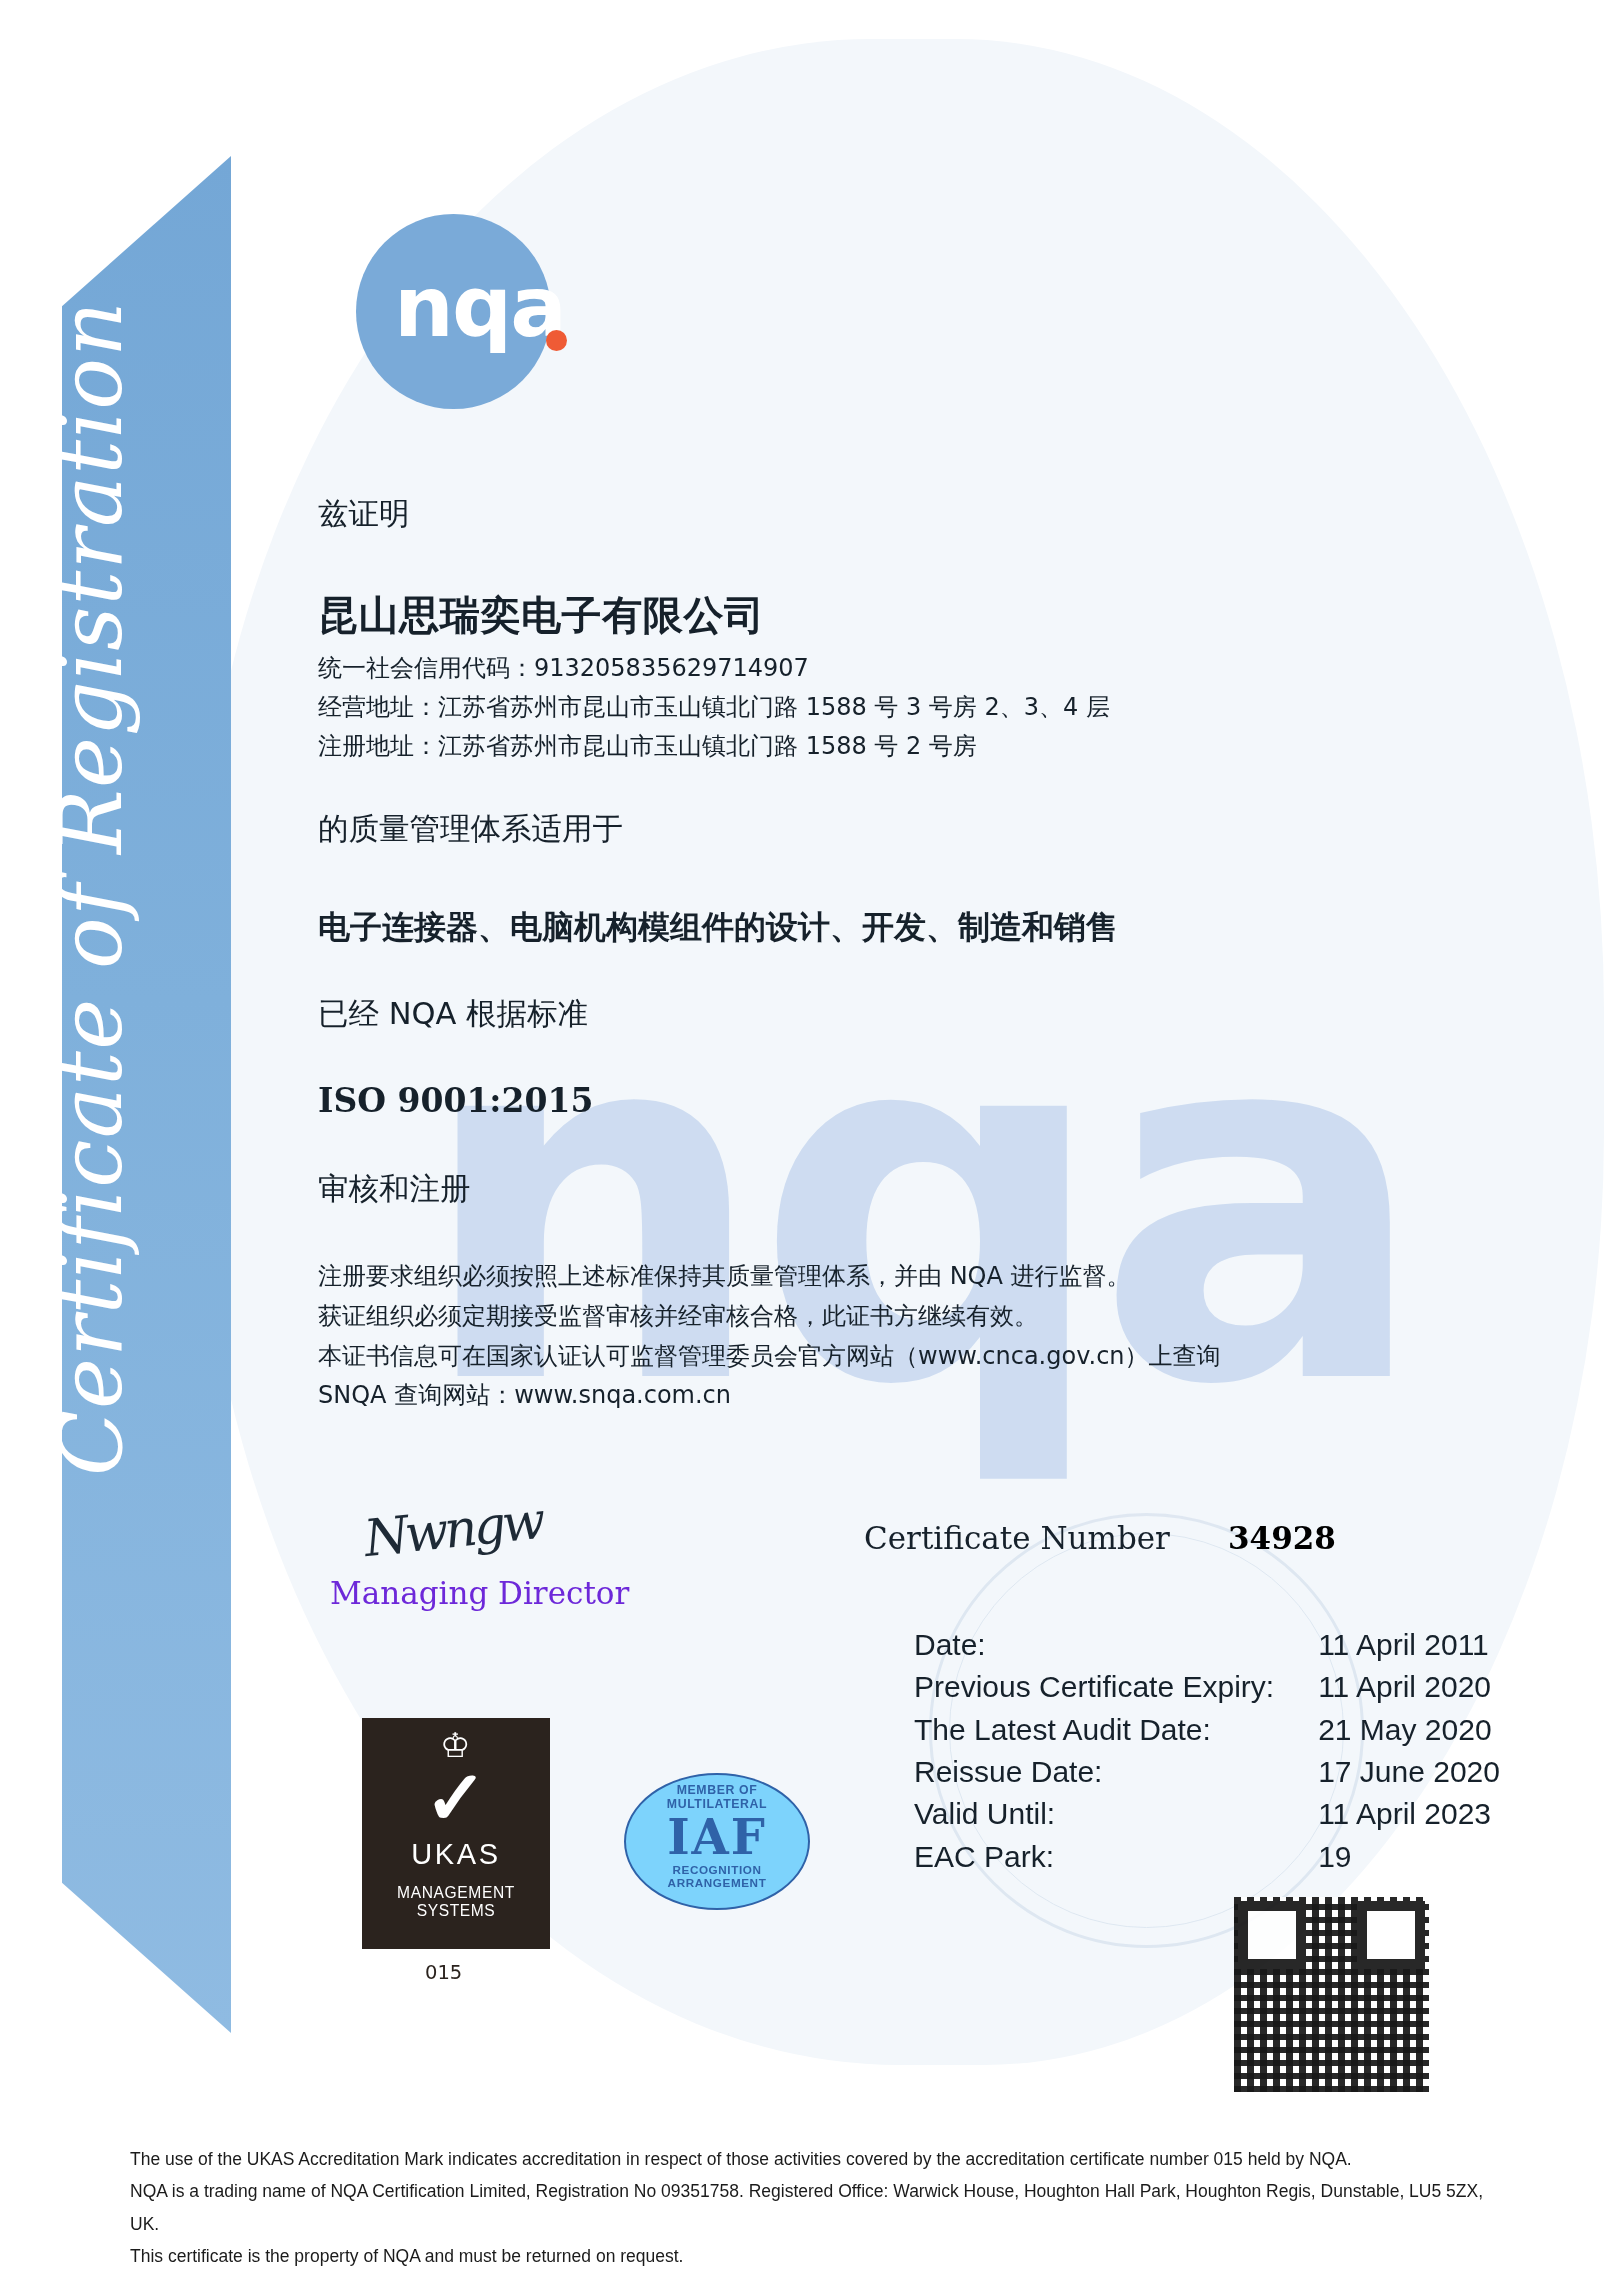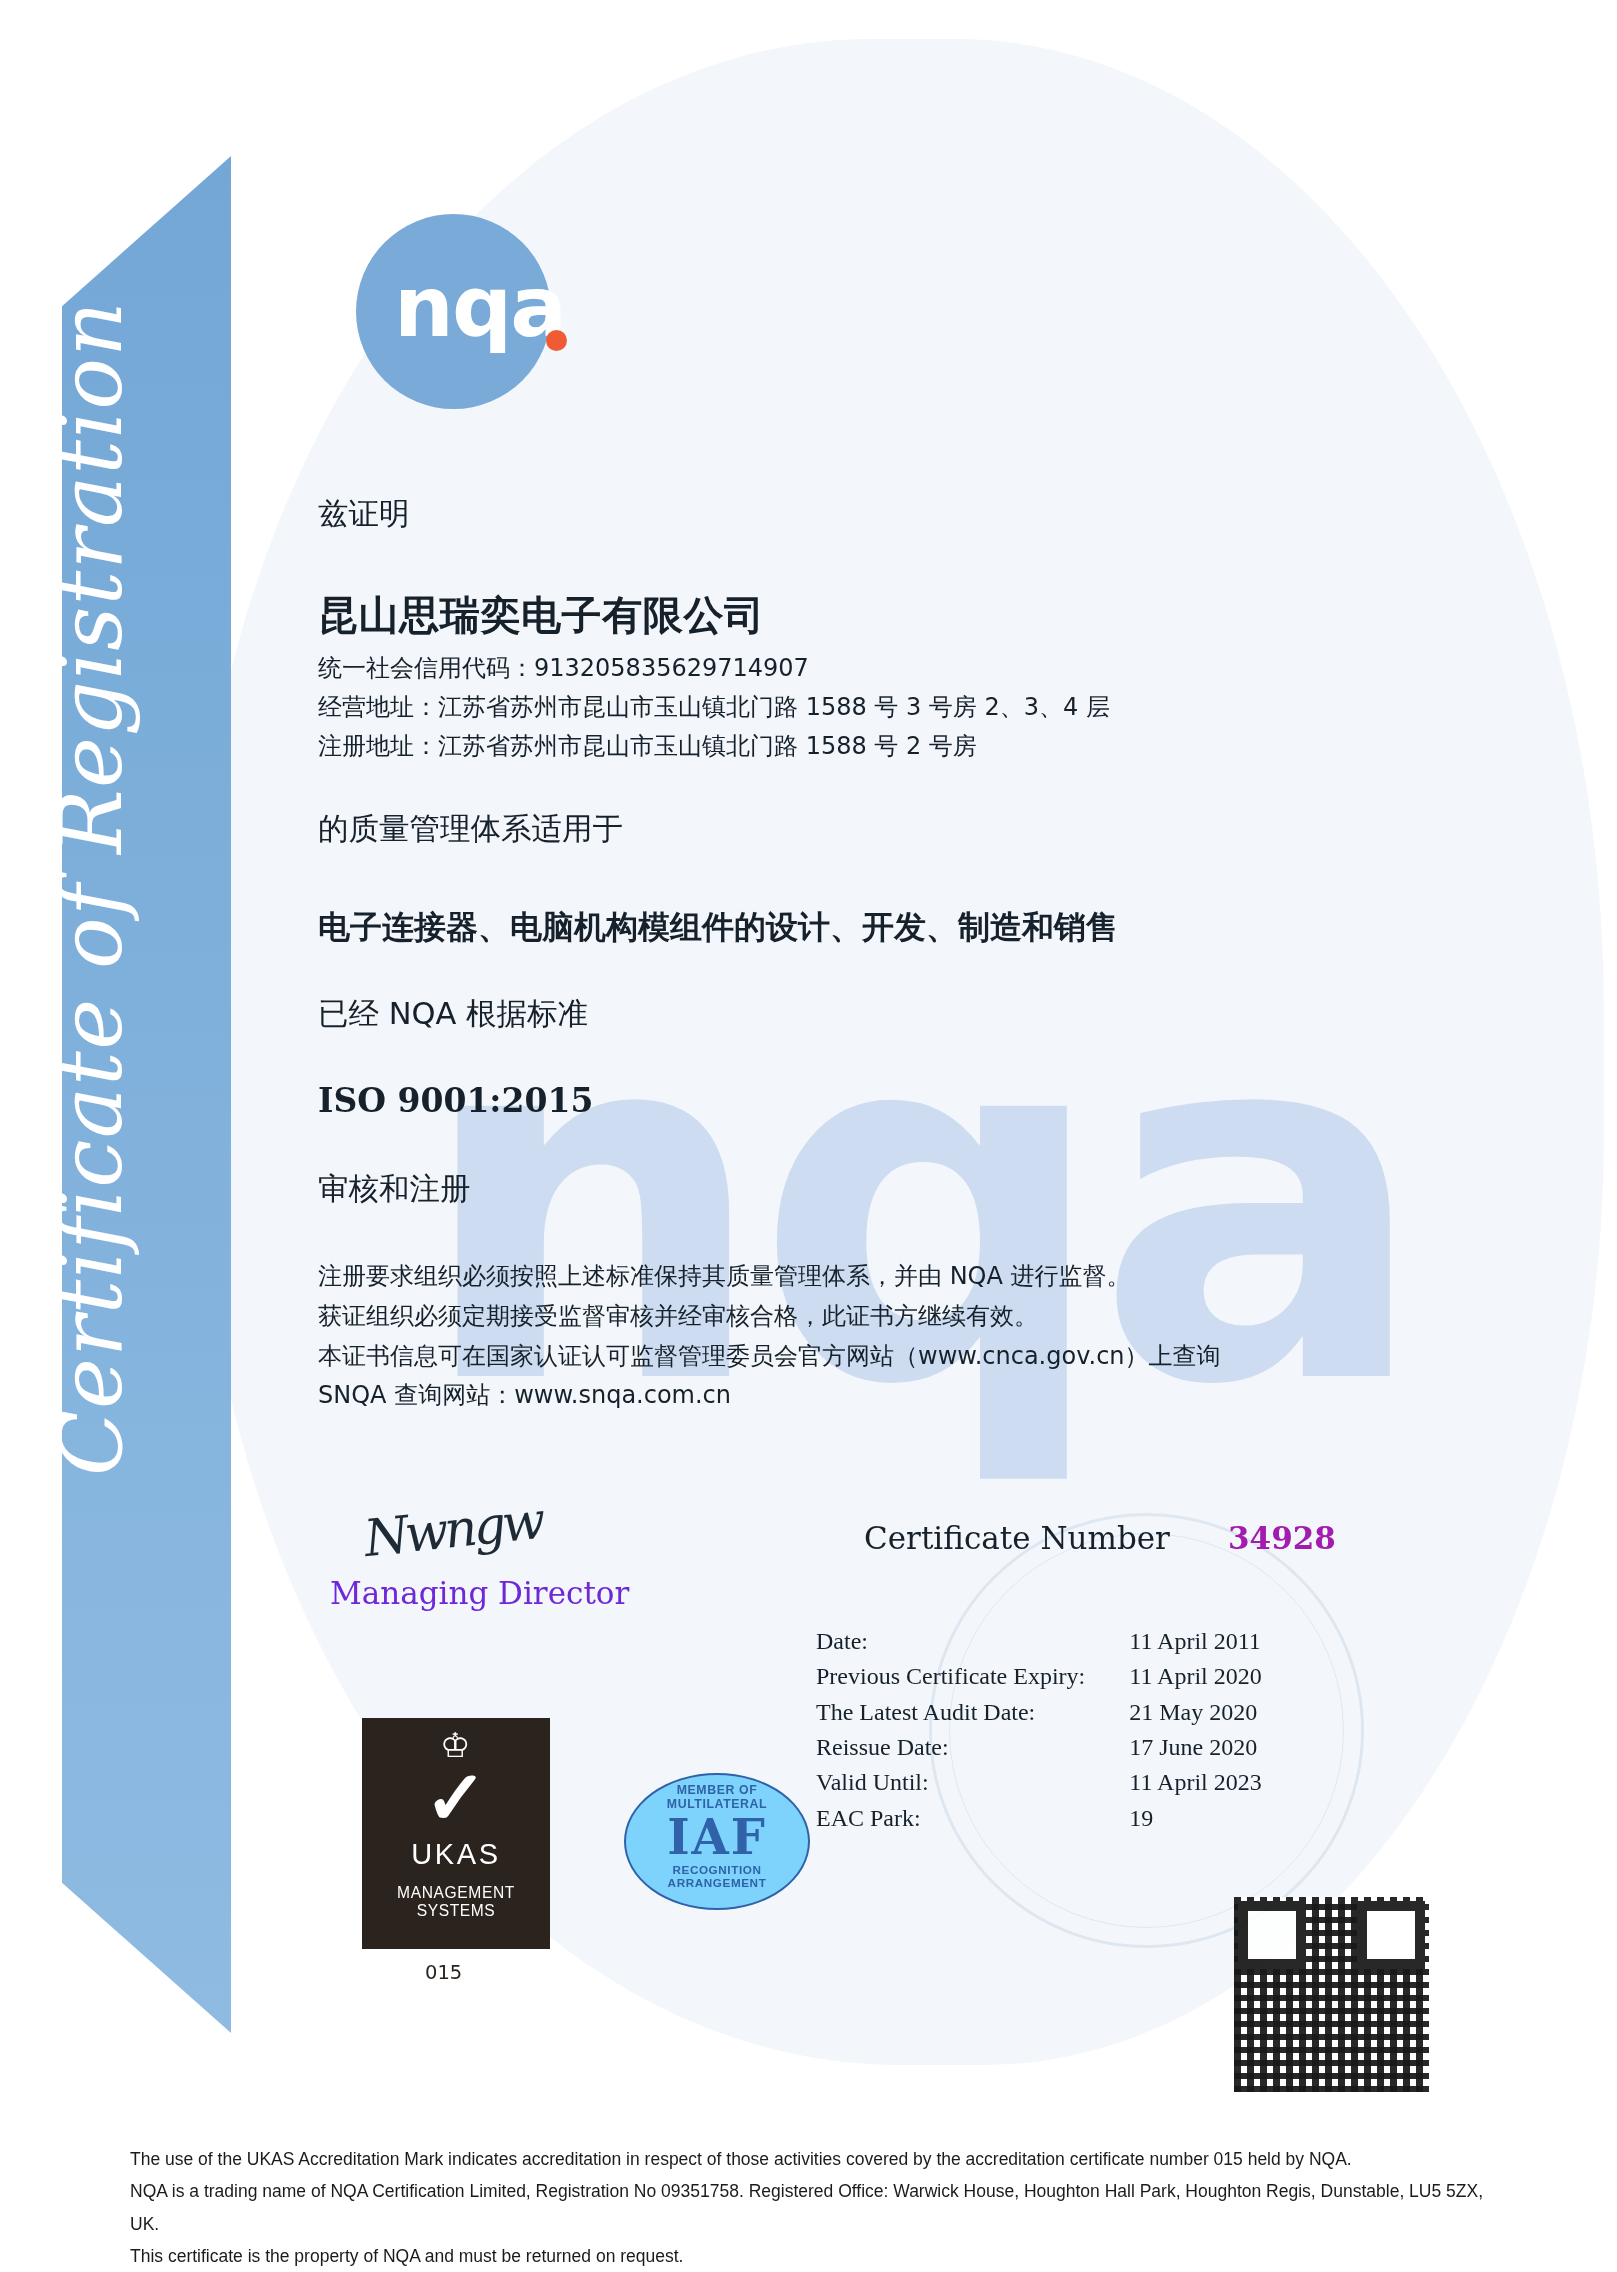--- a/index.html
+++ b/index.html
@@ -199,28 +199,28 @@
     font-size: 31px;
     color: #16212b;
   }
   .cert-num-value {
     position: absolute;
     left: 1228px;
     top: 1520px;
     font-family: "DejaVu Serif", serif;
     font-size: 31px;
     font-weight: bold;
-    color: #a21caf;
+    color: #000000;
   }
   .detail-table {
     position: absolute;
-    left: 816px;
+    left: 914px;
     top: 1624px;
-    font-family: Liberation Serif, serif;
-    font-size: 24px;
+    font-family: Liberation Sans, sans-serif;
+    font-size: 30px;
     color: #16212b;
     border-collapse: collapse;
   }
   .detail-table td { padding: 3.9px 0 4.5px 0; white-space: nowrap; }
   .detail-table td.val { padding-left: 44px; }
 
   
   .ukas {
     position: absolute;
     left: 362px;

